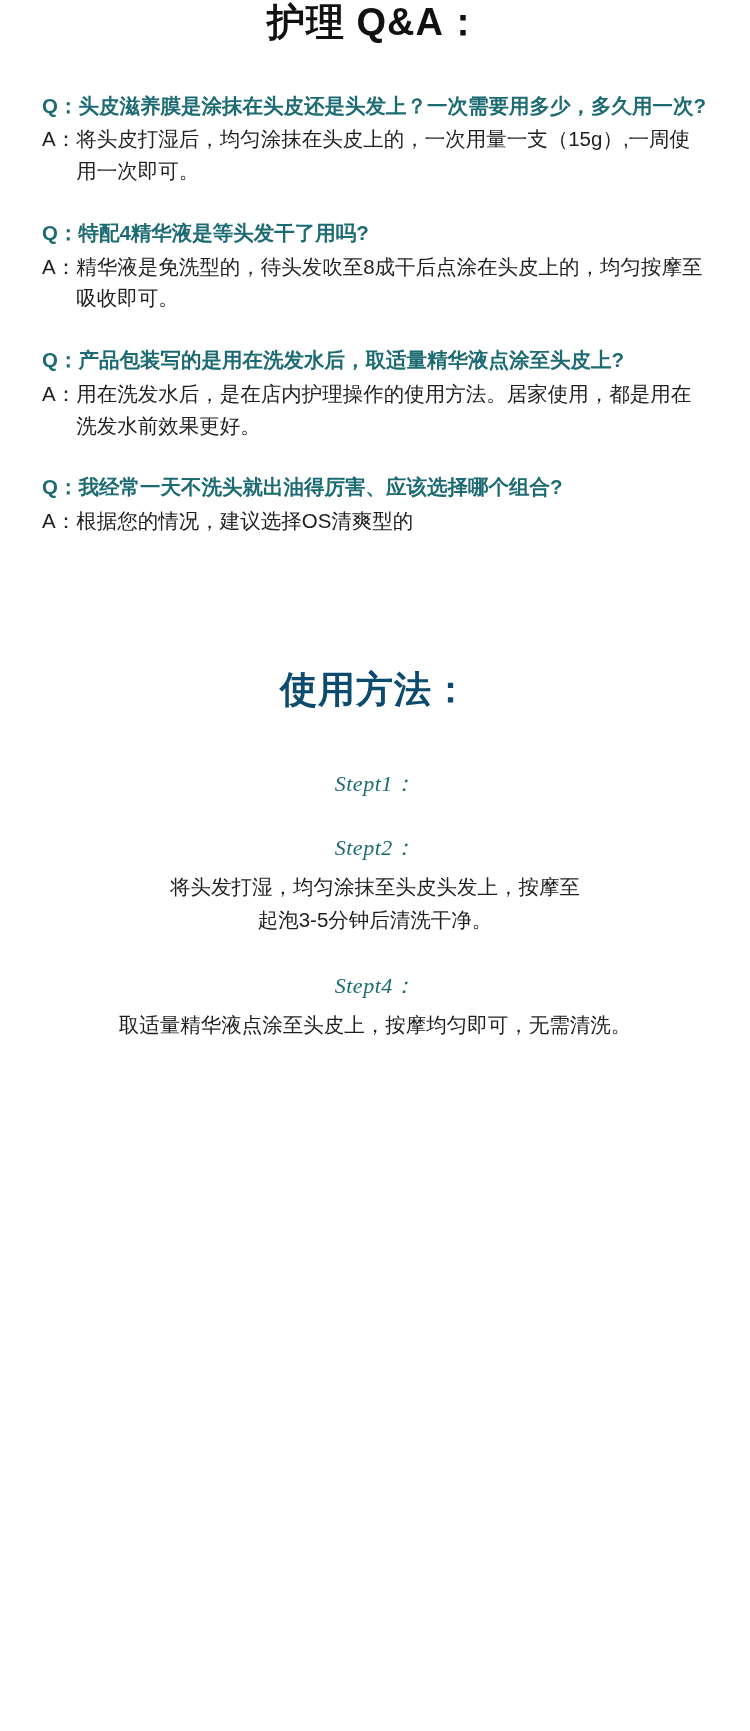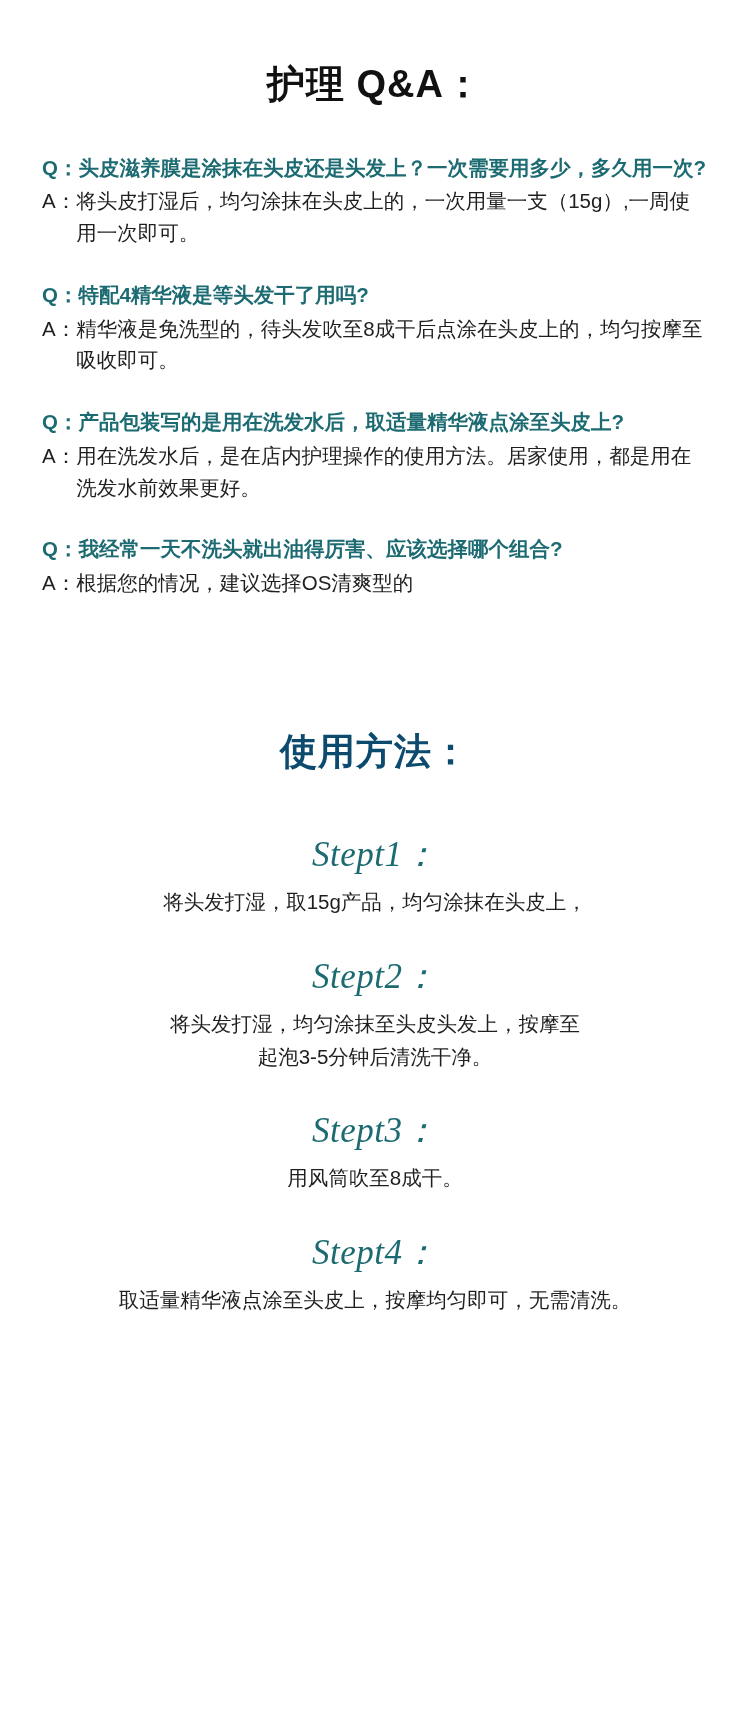--- a/index.html
+++ b/index.html
@@ -18,21 +18,20 @@
     padding: 0;
   }
 
   
   .qa-title {
     text-align: center;
     font-size: 38px;
     font-weight: bold;
     letter-spacing: 1px;
     color: #111111;
-    padding-top: 62px;
     padding-bottom: 0;
     line-height: 1.2;
   }
 
   .qa-list {
     padding: 44px 42px 0 42px;
   }
   .qa-item {
     margin-bottom: 30px;
   }
@@ -80,21 +79,21 @@
     margin-top: 54px;
     padding: 0 24px;
   }
   .step {
     text-align: center;
     margin-bottom: 34px;
   }
   .step-label {
     font-family: "Liberation Serif", serif;
     font-style: italic;
-    font-size: 35px;
+    font-size: 22px;
     color: #1d6b72;
     letter-spacing: 0.5px;
     margin-bottom: 8px;
   }
   .step-body {
     font-size: 20.5px;
     line-height: 1.6;
     color: #1f1f1f;
     max-width: 640px;
     margin: 0 auto;
@@ -156,38 +155,31 @@
 
   </div>
 
   <div class="usage-title">使用方法：</div>
 
   <div class="steps">
 
     <div class="step">
       <div class="step-label">Stept1：</div>
       <div class="step-body">
-        <span class="ln">将头发打湿，取15g产品，均匀涂抹在头皮上，</span>
       </div>
     </div>
 
     <div class="step">
       <div class="step-label">Stept2：</div>
       <div class="step-body">
         <span class="ln">将头发打湿，均匀涂抹至头皮头发上，按摩至</span>
         <span class="ln">起泡3-5分钟后清洗干净。</span>
       </div>
     </div>
 
-    <div class="step">
-      <div class="step-label">Stept3：</div>
-      <div class="step-body">
-        <span class="ln">用风筒吹至8成干。</span>
-      </div>
-    </div>
 
     <div class="step">
       <div class="step-label">Stept4：</div>
       <div class="step-body">
         <span class="ln">取适量精华液点涂至头皮上，按摩均匀即可，无需清洗。</span>
       </div>
     </div>
 
   </div>
 

